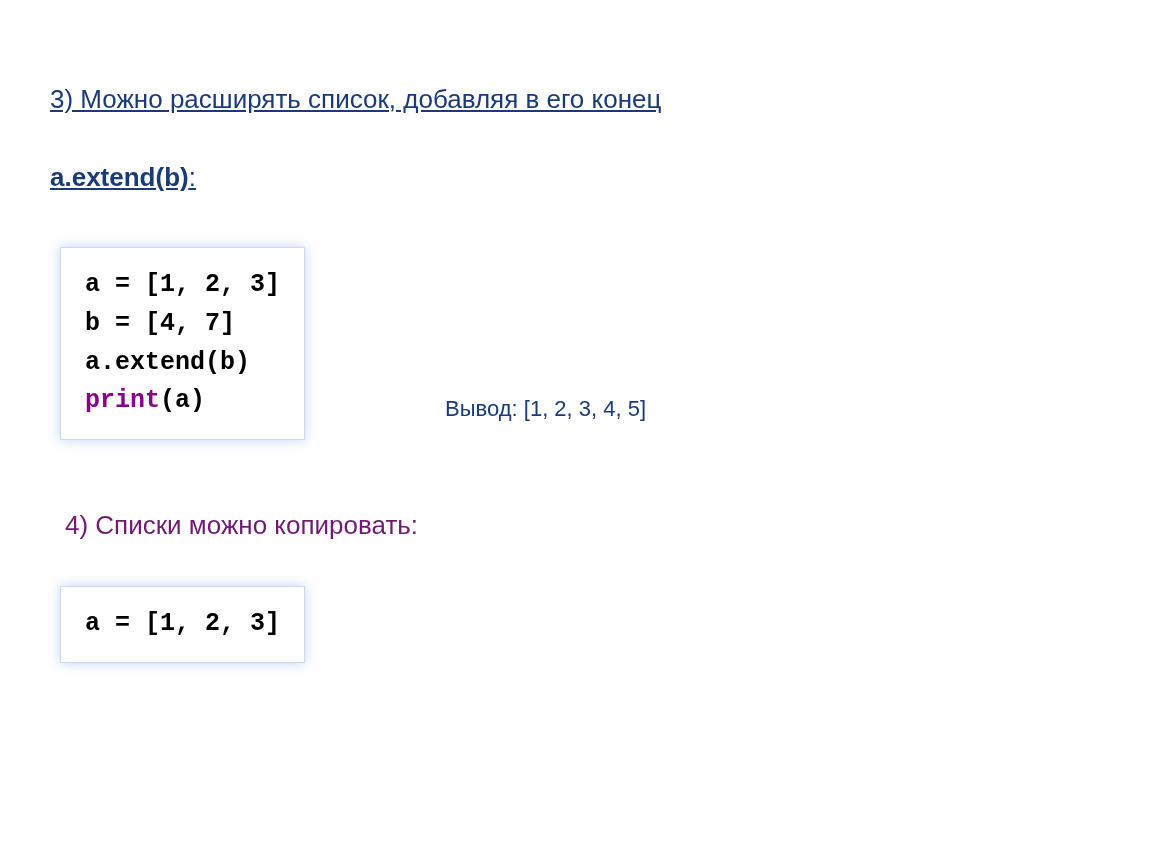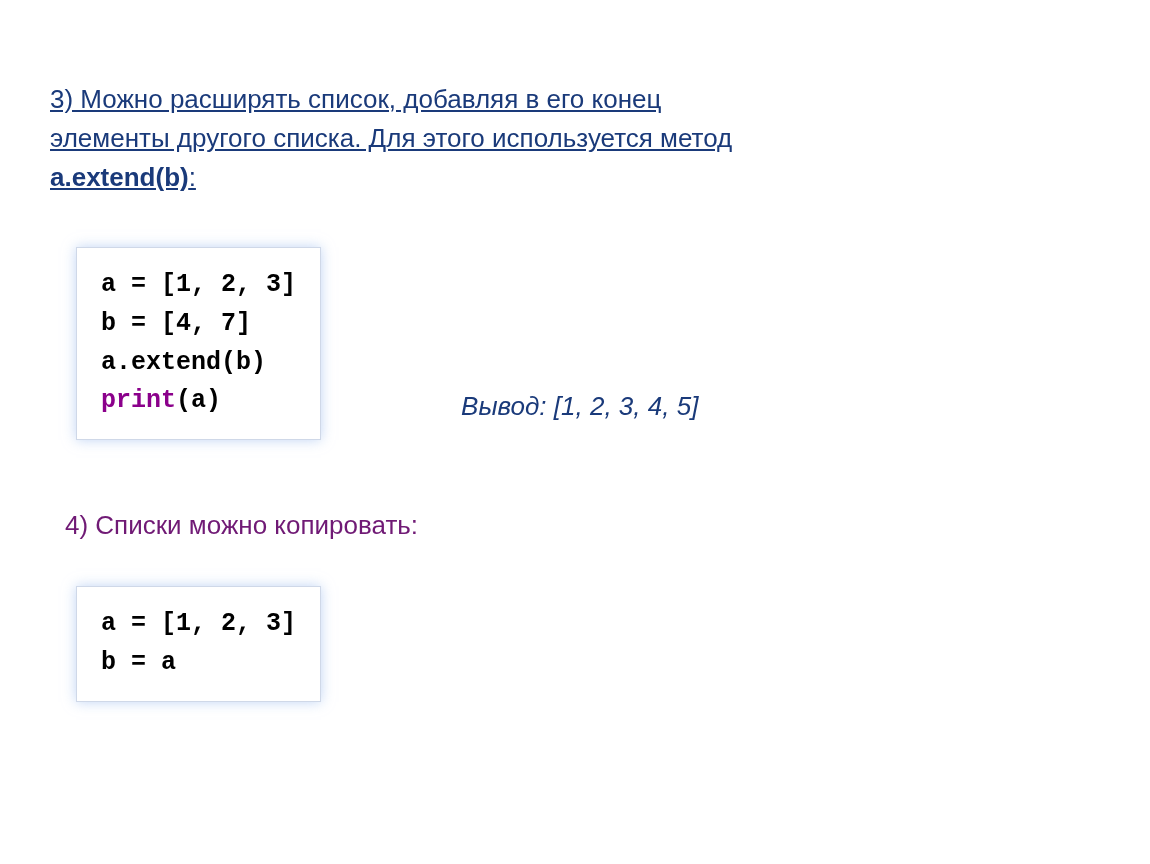--- a/index.html
+++ b/index.html
@@ -28,72 +28,70 @@
       display: inline-block;
       border: 1px solid #cfd8e8;
       box-shadow: 0 0 12px rgba(160, 190, 240, 0.65);
       padding: 18px 24px;
       font-family: "Courier New", Courier, monospace;
       font-size: 25px;
       font-weight: bold;
       line-height: 1.55;
       color: #000000;
       background: #ffffff;
-      margin-left: 26px;
+      margin-left: 10px;
     }
     .code-line {
       white-space: pre;
     }
     .keyword {
       color: #8b008b;
       text-align: center;
     }
     .row {
       display: flex;
       align-items: flex-end;
       margin-bottom: 70px;
     }
     .output {
       color: #1a3a7a;
-      font-size: 26px;
+      font-size: 22px;
       margin-left: 140px;
       padding-bottom: 18px;
-      font-style: italic;
     }
     .paragraph-2 {
       color: #701a75;
       font-size: 26px;
       margin-left: 15px;
       margin-bottom: 45px;
     }
   </style>
 </head>
 <body>
 
 
 
 <div class="paragraph">
   <span>3) Можно расширять список, добавляя в его конец</span><br>
-  <span>элементы другого списка. Для этого используется метод</span><br>
+  <br>
   <span class="bold">a.extend(b)</span><span>:</span>
 </div>
 
 <div class="row">
   <div class="code-box">
     <div class="code-line">a = [1, 2, 3]</div>
     <div class="code-line">b = [4, 7]</div>
     <div class="code-line">a.extend(b)</div>
     <div class="code-line"><span class="keyword">print</span><span>(a)</span></div>
   </div>
   <div class="output">
     <span>Вывод: </span><span>[1, 2, 3, 4, 5]</span>
   </div>
 </div>
 
 <div class="paragraph-2">4) Списки можно копировать:</div>
 
 <div class="code-box">
   <div class="code-line">a = [1, 2, 3]</div>
-  <div class="code-line">b = a</div>
 </div>
 
 
 
 
 </body></html>

